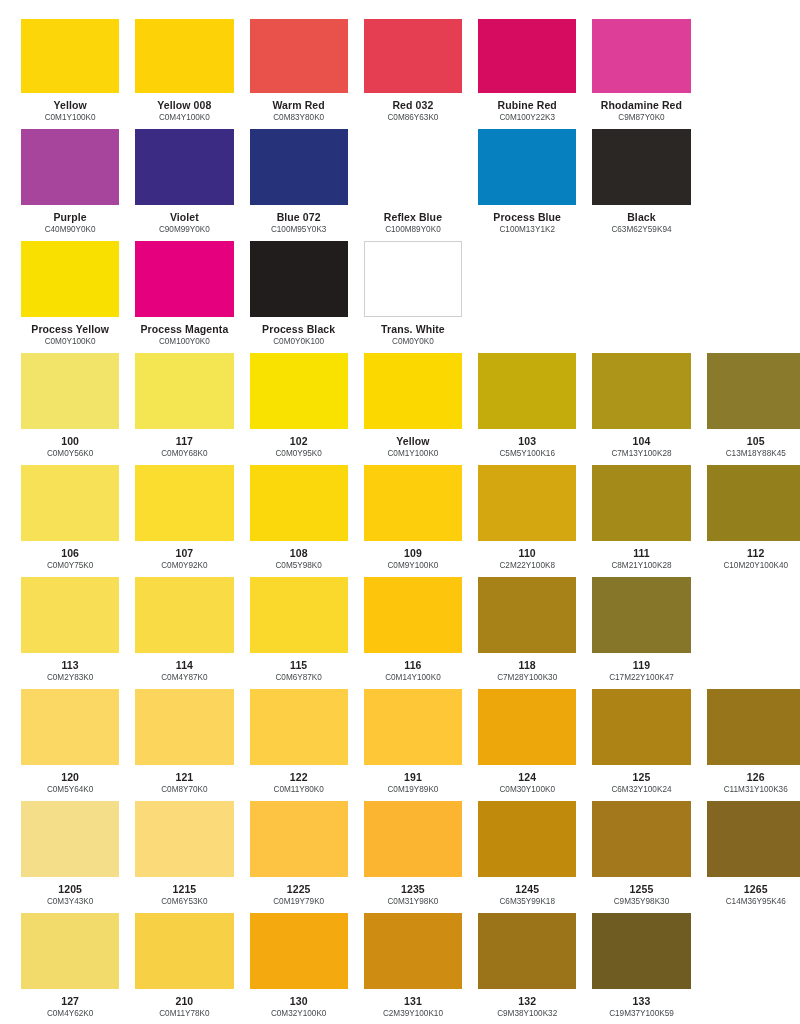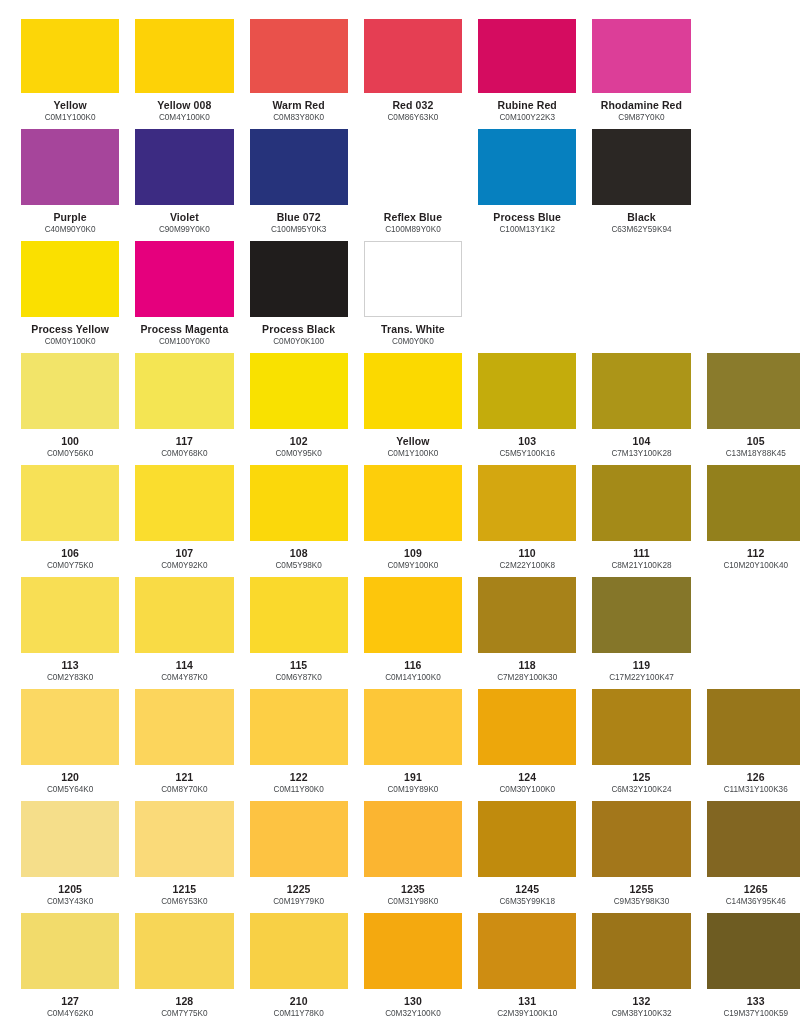--- a/index.html
+++ b/index.html
@@ -349,25 +349,20 @@
         <div class="swatch-code">C14M36Y95K46</div>
       </div>
     </div>
     <div class="swatch-row">
       <div class="swatch-cell">
         <div class="swatch-chip" style="background: rgb(242, 219, 107);"></div>
         <div class="swatch-name">127</div>
         <div class="swatch-code">C0M4Y62K0</div>
       </div>
       <div class="swatch-cell">
-        <div class="swatch-chip" style="background: rgb(247, 214, 87);"></div>
-        <div class="swatch-name">128</div>
-        <div class="swatch-code">C0M7Y75K0</div>
-      </div>
-      <div class="swatch-cell">
         <div class="swatch-chip" style="background: rgb(248, 208, 69);"></div>
         <div class="swatch-name">210</div>
         <div class="swatch-code">C0M11Y78K0</div>
       </div>
       <div class="swatch-cell">
         <div class="swatch-chip" style="background: rgb(244, 169, 15);"></div>
         <div class="swatch-name">130</div>
         <div class="swatch-code">C0M32Y100K0</div>
       </div>
       <div class="swatch-cell">

